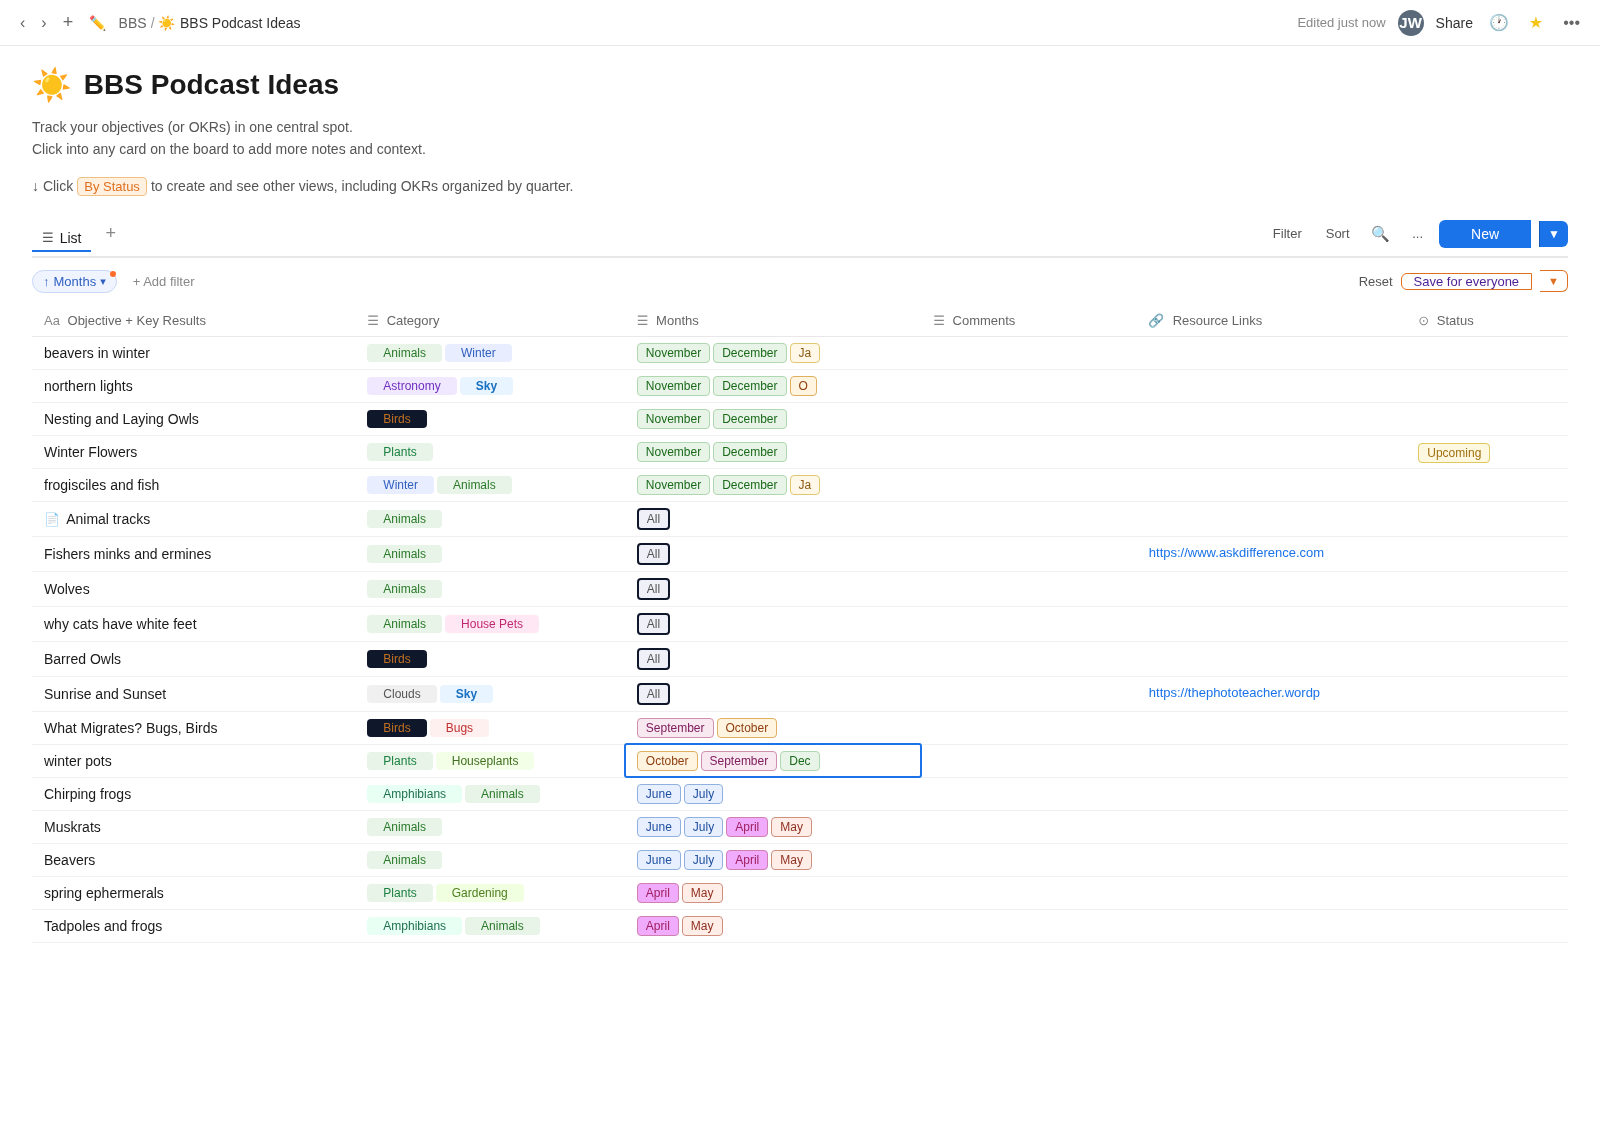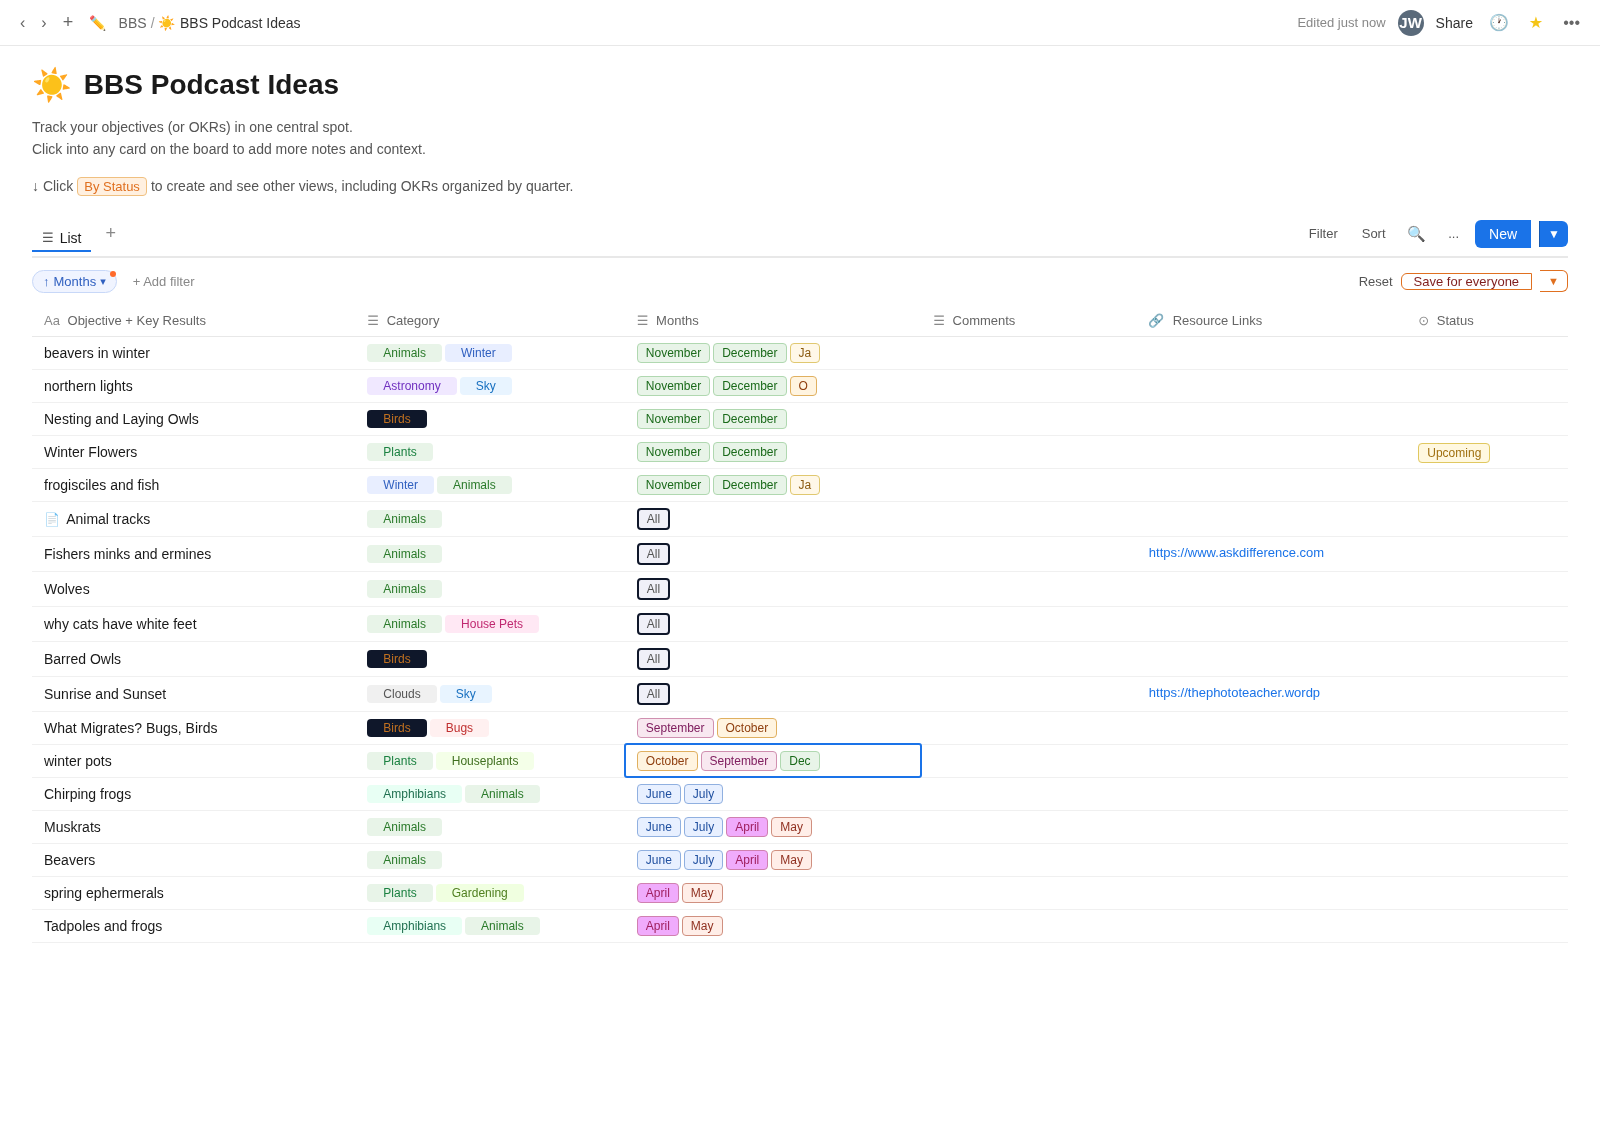--- a/index.html
+++ b/index.html
@@ -30,32 +30,32 @@
     .by-status-badge { background: #fff0e0; color: #e07020; border: 1px solid #f0c080; border-radius: 4px; padding: 1px 6px; font-size: 13px; font-weight: 500; }
 
     
     .toolbar { display: flex; align-items: center; gap: 8px; margin-bottom: 12px; border-bottom: 2px solid #e8e8e8; padding-bottom: 8px; }
     .view-tab { display: flex; align-items: center; gap: 6px; padding: 4px 10px; border-bottom: 2px solid #1a73e8; margin-bottom: -10px; cursor: pointer; font-size: 14px; color: #1a1a1a; }
     .view-tab-icon { font-size: 13px; color: #555; }
     .add-view-btn { background: none; border: none; cursor: pointer; color: #888; font-size: 18px; padding: 2px 6px; }
     .toolbar-right { margin-left: auto; display: flex; align-items: center; gap: 8px; }
     .toolbar-btn { background: none; border: none; cursor: pointer; color: #555; font-size: 13px; padding: 4px 8px; }
     .toolbar-icon-btn { background: none; border: none; cursor: pointer; color: #555; font-size: 15px; padding: 4px 6px; }
-    .new-btn { background: #1a73e8; color: #fff; border: none; border-radius: 6px 0 0 6px; padding: 6px 14px; font-size: 14px; font-weight: 500; cursor: pointer; }
+    .new-btn { background: #1a73e8; color: #fff; border: none; border-radius: 6px 0 0 6px; padding: 6px 32px; font-size: 14px; font-weight: 500; cursor: pointer; }
     .new-btn-arrow { background: #1a73e8; color: #fff; border: none; border-left: 1px solid #1558b0; border-radius: 0 6px 6px 0; padding: 6px 8px; font-size: 12px; cursor: pointer; }
 
     
     .filters-row { display: flex; align-items: center; gap: 8px; margin-bottom: 12px; }
     .filter-chip { display: flex; align-items: center; gap: 4px; background: #f0f4ff; border: 1px solid #c8d8f8; border-radius: 20px; padding: 3px 10px; font-size: 13px; color: #3060c0; cursor: pointer; position: relative; }
     .filter-chip-dot { width: 6px; height: 6px; background: #ff6b2b; border-radius: 50%; position: absolute; top: 0; right: 0; }
     .filter-chip-arrow { color: #3060c0; font-size: 11px; }
     .add-filter-btn { background: none; border: none; cursor: pointer; color: #888; font-size: 13px; padding: 3px 8px; }
     .filters-right { margin-left: auto; display: flex; align-items: center; gap: 8px; }
     .reset-btn { background: none; border: none; cursor: pointer; color: #555; font-size: 13px; }
-    .save-everyone-btn { background: #fff; border: 1px solid #e07020; border-radius: 6px 0 0 6px; padding: 0 12px; font-size: 13px; color: #7f1d1d; cursor: pointer; }
+    .save-everyone-btn { background: #fff; border: 1px solid #e07020; border-radius: 6px 0 0 6px; padding: 0 12px; font-size: 13px; color: #4c1d95; cursor: pointer; }
     .save-everyone-arrow { background: #fff; border: 1px solid #e07020; border-left: none; border-radius: 0 6px 6px 0; padding: 4px 8px; font-size: 11px; color: #e07020; cursor: pointer; }
 
     
     .table-container { overflow-x: auto; }
     table { width: 100%; border-collapse: collapse; min-width: 1200px; }
     thead tr { border-bottom: 1px solid #e8e8e8; }
     th { padding: 8px 12px; text-align: left; font-weight: 500; font-size: 13px; color: #666; white-space: nowrap; }
     th:first-child { min-width: 240px; }
     td { padding: 6px 12px; border-bottom: 1px solid #f0f0f0; font-size: 14px; vertical-align: middle; }
     .col-name { min-width: 240px; }
@@ -63,21 +63,21 @@
     .col-months { min-width: 220px; }
     .col-comments { min-width: 160px; }
     .col-resources { min-width: 200px; }
     .col-status { min-width: 120px; }
 
     
     .tag { display: inline-flex; align-items: center; border-radius: 4px; padding: 2px 16px; font-size: 12px; font-weight: 500; margin-right: 3px; white-space: nowrap; }
     .tag-animals { background: #e8f4e8; color: #2a7a2a; }
     .tag-winter { background: #e8eeff; color: #3060c0; }
     .tag-astronomy { background: #f0e8ff; color: #7030c0; }
-    .tag-sky { background: #e8f4ff; color: #1870c0; }
+    .tag-sky { background: #e8f4ff; color: #1870c0; font-weight: bold; }
     .tag-birds { background: #0f172a; color: #c07020; }
     .tag-plants { background: #e8f4e8; color: #1a8040; }
     .tag-clouds { background: #f0f0f0; color: #555; }
     .tag-bugs { background: #fff0f0; color: #c03030; }
     .tag-houseplants { background: #f4ffe8; color: #407020; }
     .tag-amphibians { background: #e8fff4; color: #207050; }
     .tag-house-pets { background: #ffe8f4; color: #c02870; }
     .tag-gardening { background: #f0ffe0; color: #508020; }
 
     .month-tag { display: inline-flex; align-items: center; border-radius: 4px; padding: 2px 8px; font-size: 12px; margin-right: 3px; white-space: nowrap; }

